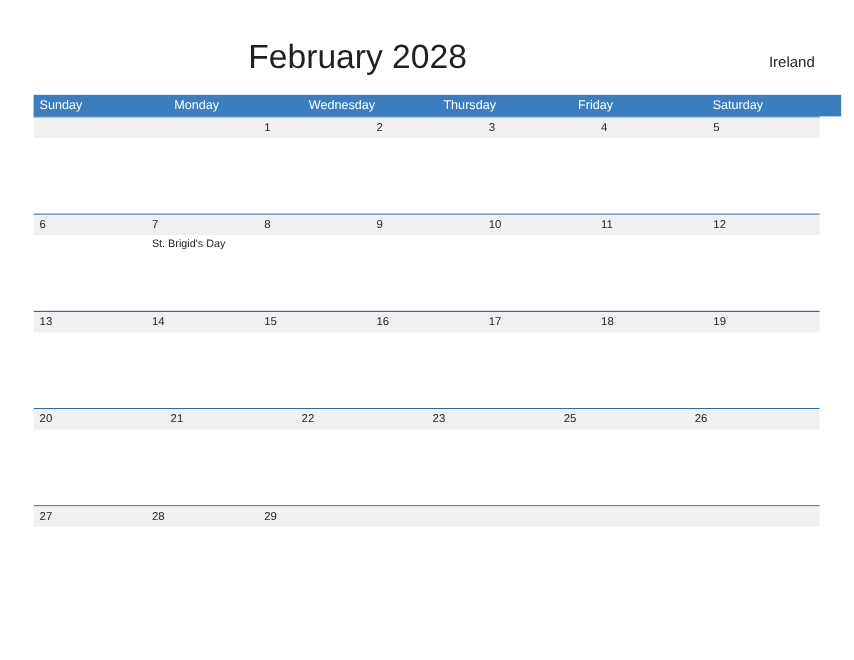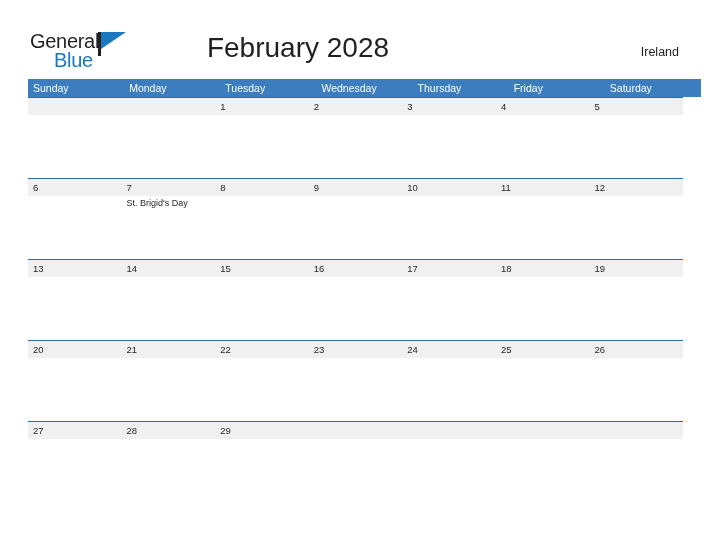--- a/index.html
+++ b/index.html
@@ -181,39 +181,32 @@
     color: transparent;
   }
 </style>
 </head>
 <body>
 
 <div class="page">
 
   <div class="header">
 
-    <div class="logo">
-      <span class="logo-general">General</span>
-      <span class="logo-flagbar"></span>
-      <span class="logo-flag"></span>
-      <span class="logo-blue">Blue</span>
-    </div>
 
     <div class="month-title">February 2028</div>
 
     <div class="country">Ireland</div>
 
   </div>
 
   <div class="calendar">
 
     <div class="dow-row">
       <div class="dow-cell">Sunday</div>
       <div class="dow-cell">Monday</div>
-      <div class="dow-cell">Tuesday</div>
       <div class="dow-cell">Wednesday</div>
       <div class="dow-cell">Thursday</div>
       <div class="dow-cell">Friday</div>
       <div class="dow-cell">Saturday</div>
     </div>
 
     <div class="week-row">
       <div class="week-band"></div>
       <div class="week-cells">
         <div class="day-cell empty">
@@ -328,24 +321,20 @@
         </div>
         <div class="day-cell">
           <span class="day-number">22</span>
           <span class="day-event"></span>
         </div>
         <div class="day-cell">
           <span class="day-number">23</span>
           <span class="day-event"></span>
         </div>
         <div class="day-cell">
-          <span class="day-number">24</span>
-          <span class="day-event"></span>
-        </div>
-        <div class="day-cell">
           <span class="day-number">25</span>
           <span class="day-event"></span>
         </div>
         <div class="day-cell">
           <span class="day-number">26</span>
           <span class="day-event"></span>
         </div>
       </div>
     </div>
 

